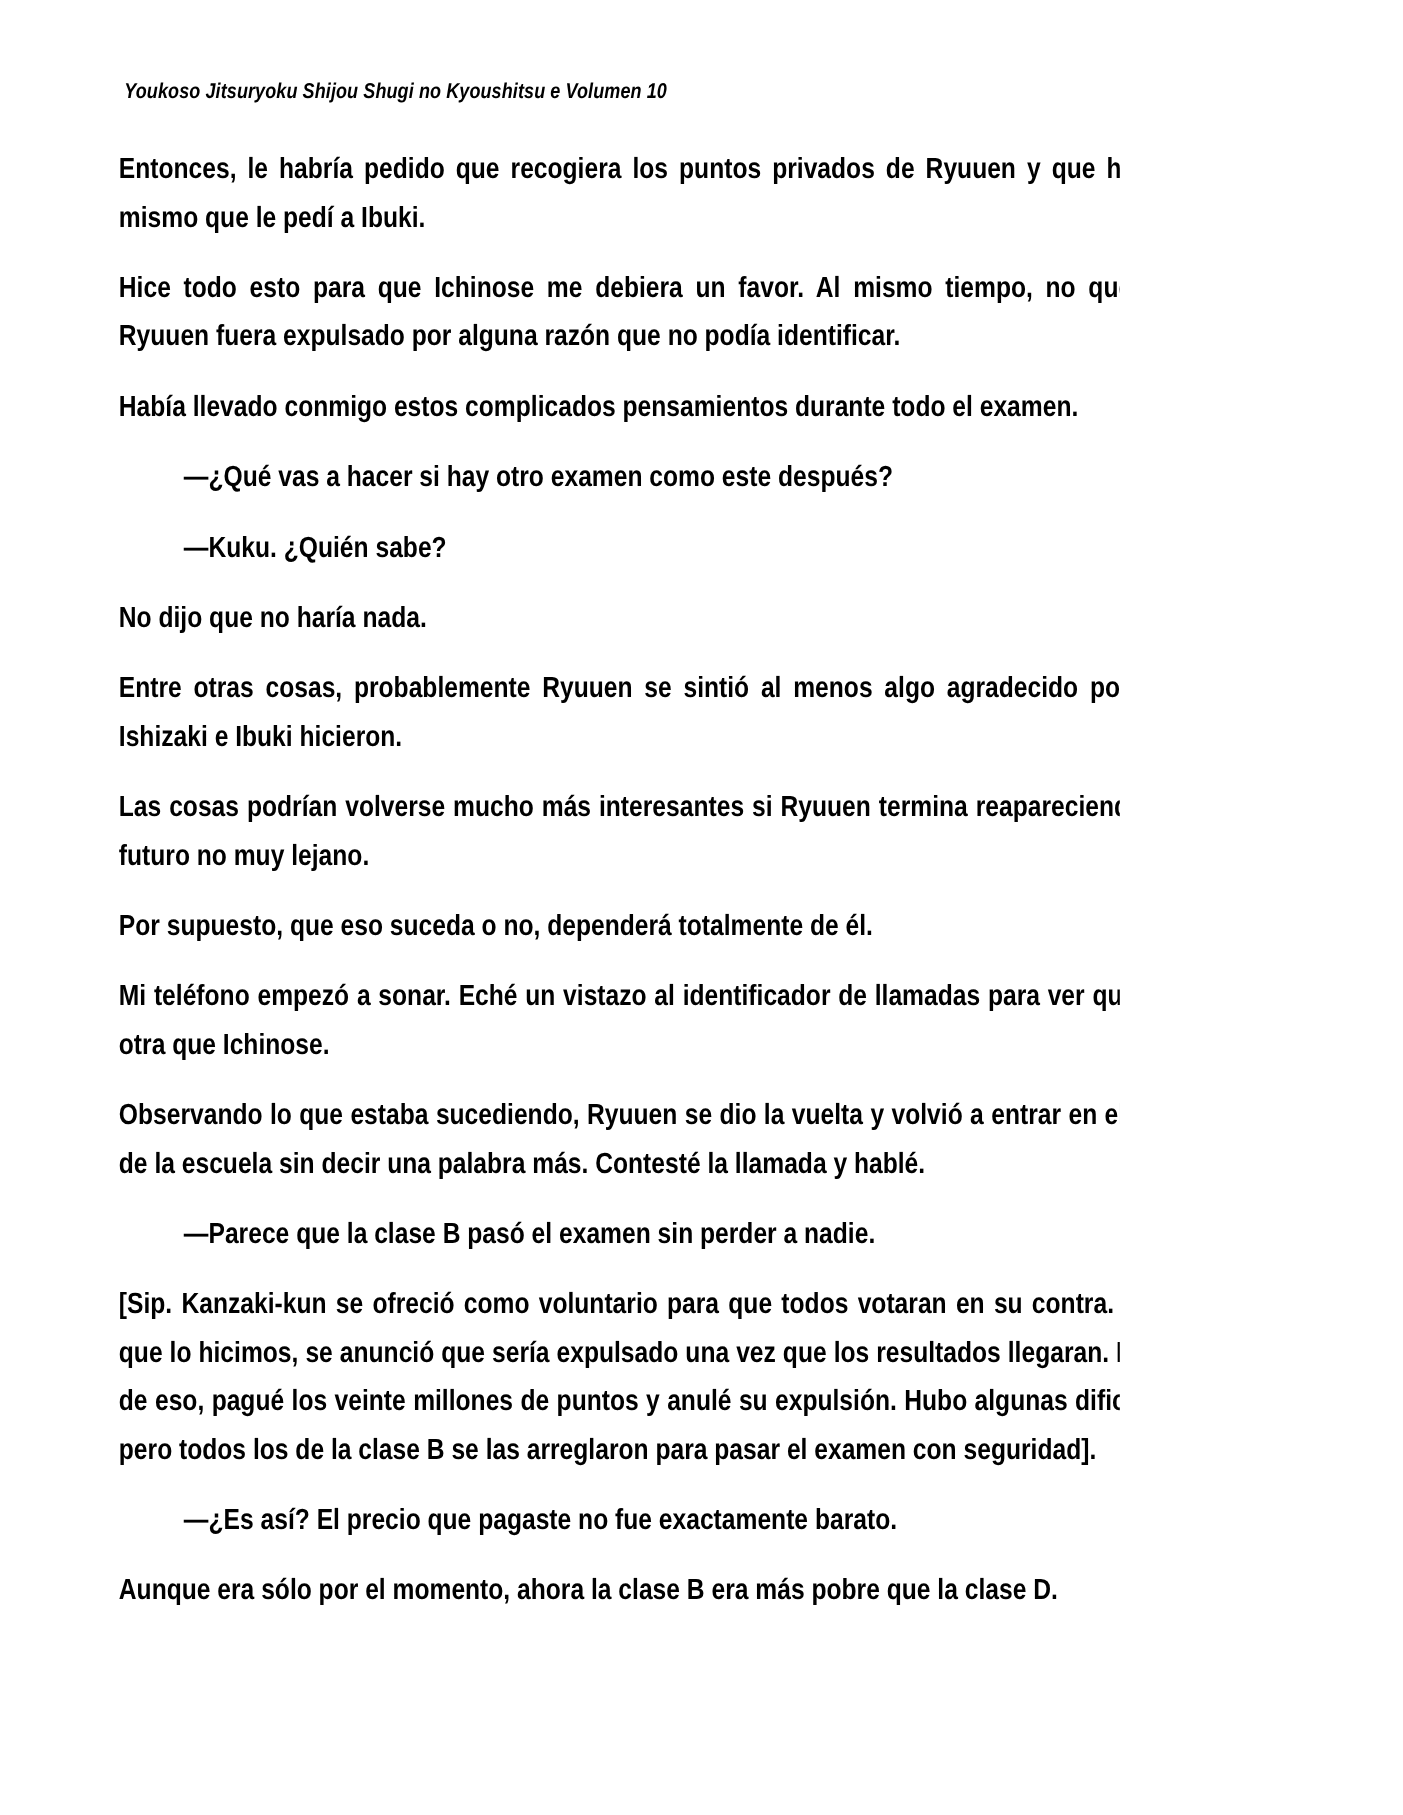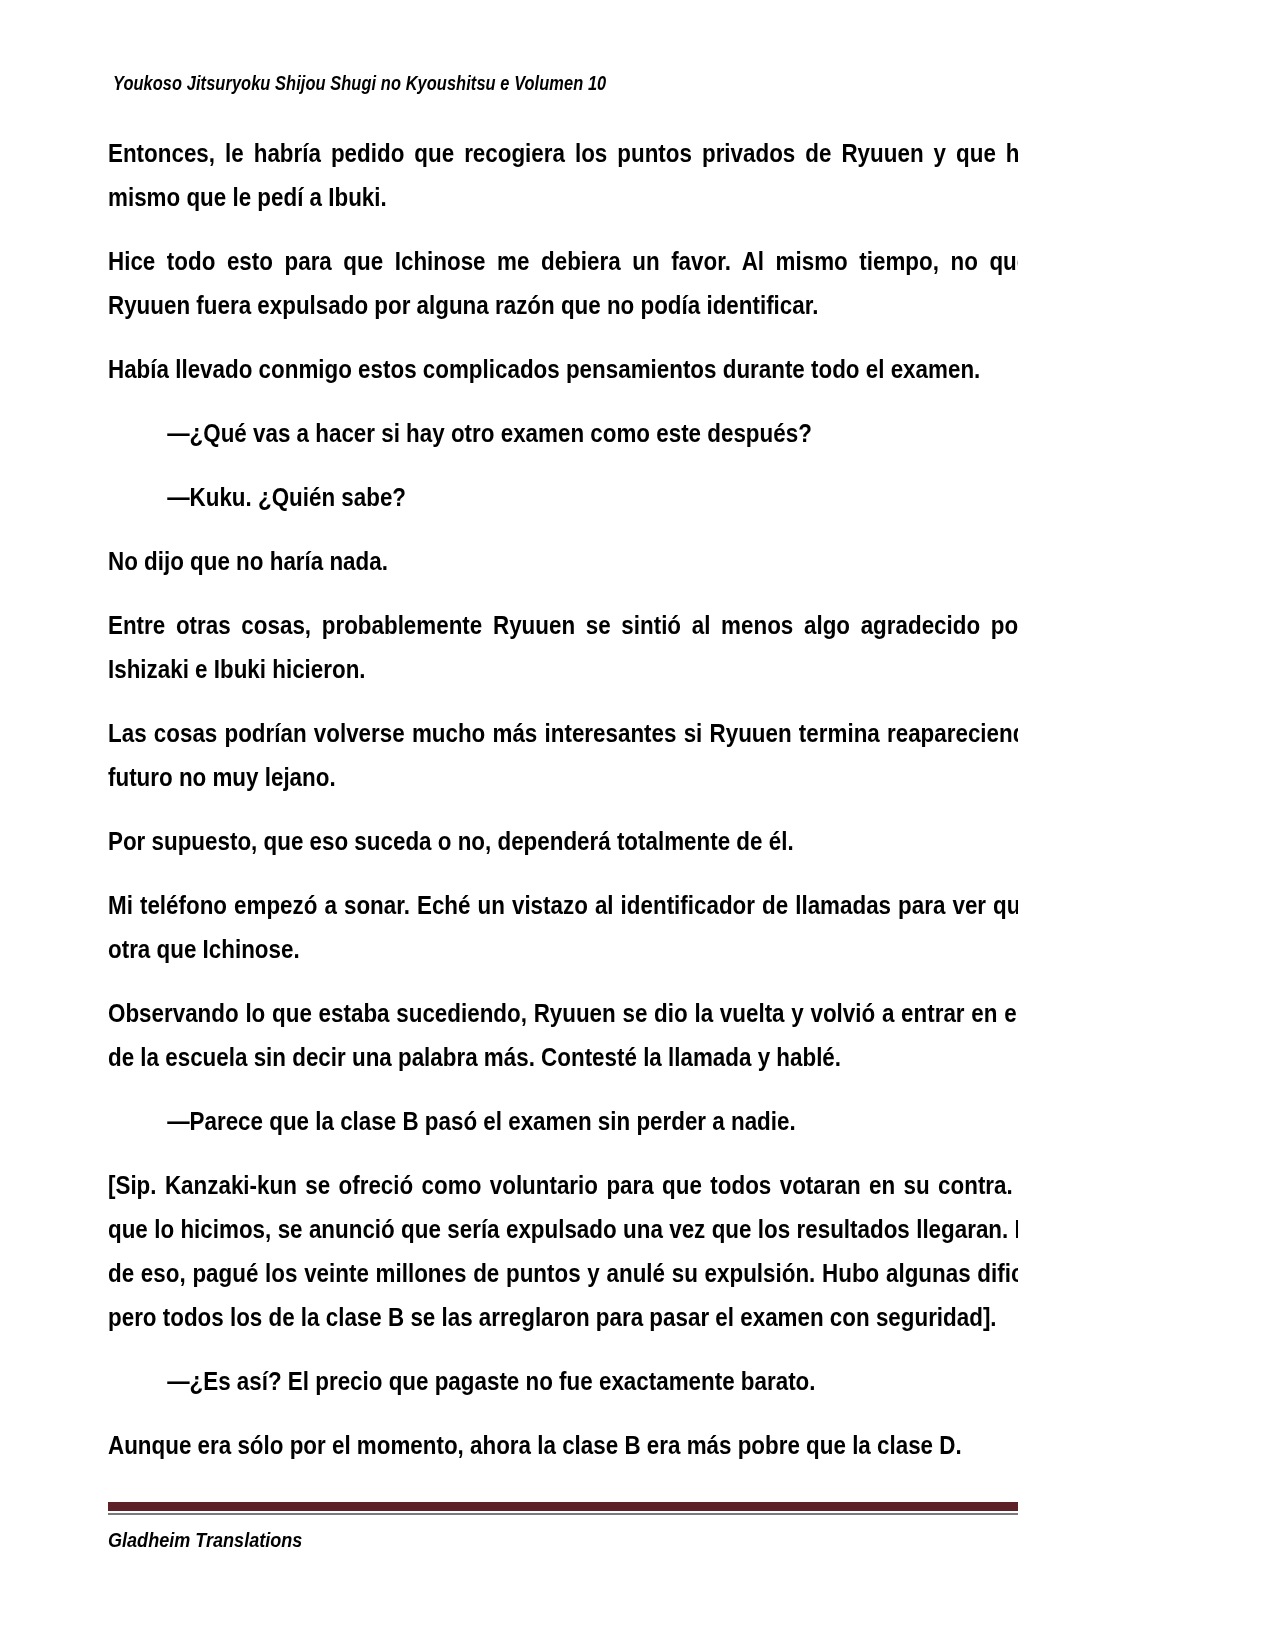--- a/index.html
+++ b/index.html
@@ -147,23 +147,14 @@
     <p class="para">Las cosas podrían volverse mucho más interesantes si Ryuuen termina reapareciendo en un futuro no muy lejano.</p>
     <p class="para no-justify">Por supuesto, que eso suceda o no, dependerá totalmente de él.</p>
     <p class="para">Mi teléfono empezó a sonar. Eché un vistazo al identificador de llamadas para ver que no era otra que Ichinose.</p>
     <p class="para">Observando lo que estaba sucediendo, Ryuuen se dio la vuelta y volvió a entrar en el edificio de la escuela sin decir una palabra más. Contesté la llamada y hablé.</p>
     <p class="para dialogue">—Parece que la clase B pasó el examen sin perder a nadie.</p>
     <p class="para"> [Sip. Kanzaki-kun se ofreció como voluntario para que todos votaran en su contra. Una vez que lo hicimos, se anunció que sería expulsado una vez que los resultados llegaran. Después de eso, pagué los veinte millones de puntos y anulé su expulsión. Hubo algunas dificultades, pero todos los de la clase B se las arreglaron para pasar el examen con seguridad].</p>
     <p class="para dialogue">—¿Es así? El precio que pagaste no fue exactamente barato.</p>
     <p class="para no-justify">Aunque era sólo por el momento, ahora la clase B era más pobre que la clase D.</p>
   </div>
 
-  <div class="page-footer">
-    <div class="footer-rule-thick" style="background: rgb(93, 33, 40);"></div>
-    <div class="footer-rule-gap"></div>
-    <div class="footer-rule-thin" style="background: rgb(122, 122, 122);"></div>
-    <div class="footer-row">
-      <div class="footer-left">Gladheim Translations</div>
-      <div class="footer-right">Página 56</div>
-    </div>
-  </div>
 
 </div>
 
 </body></html>

